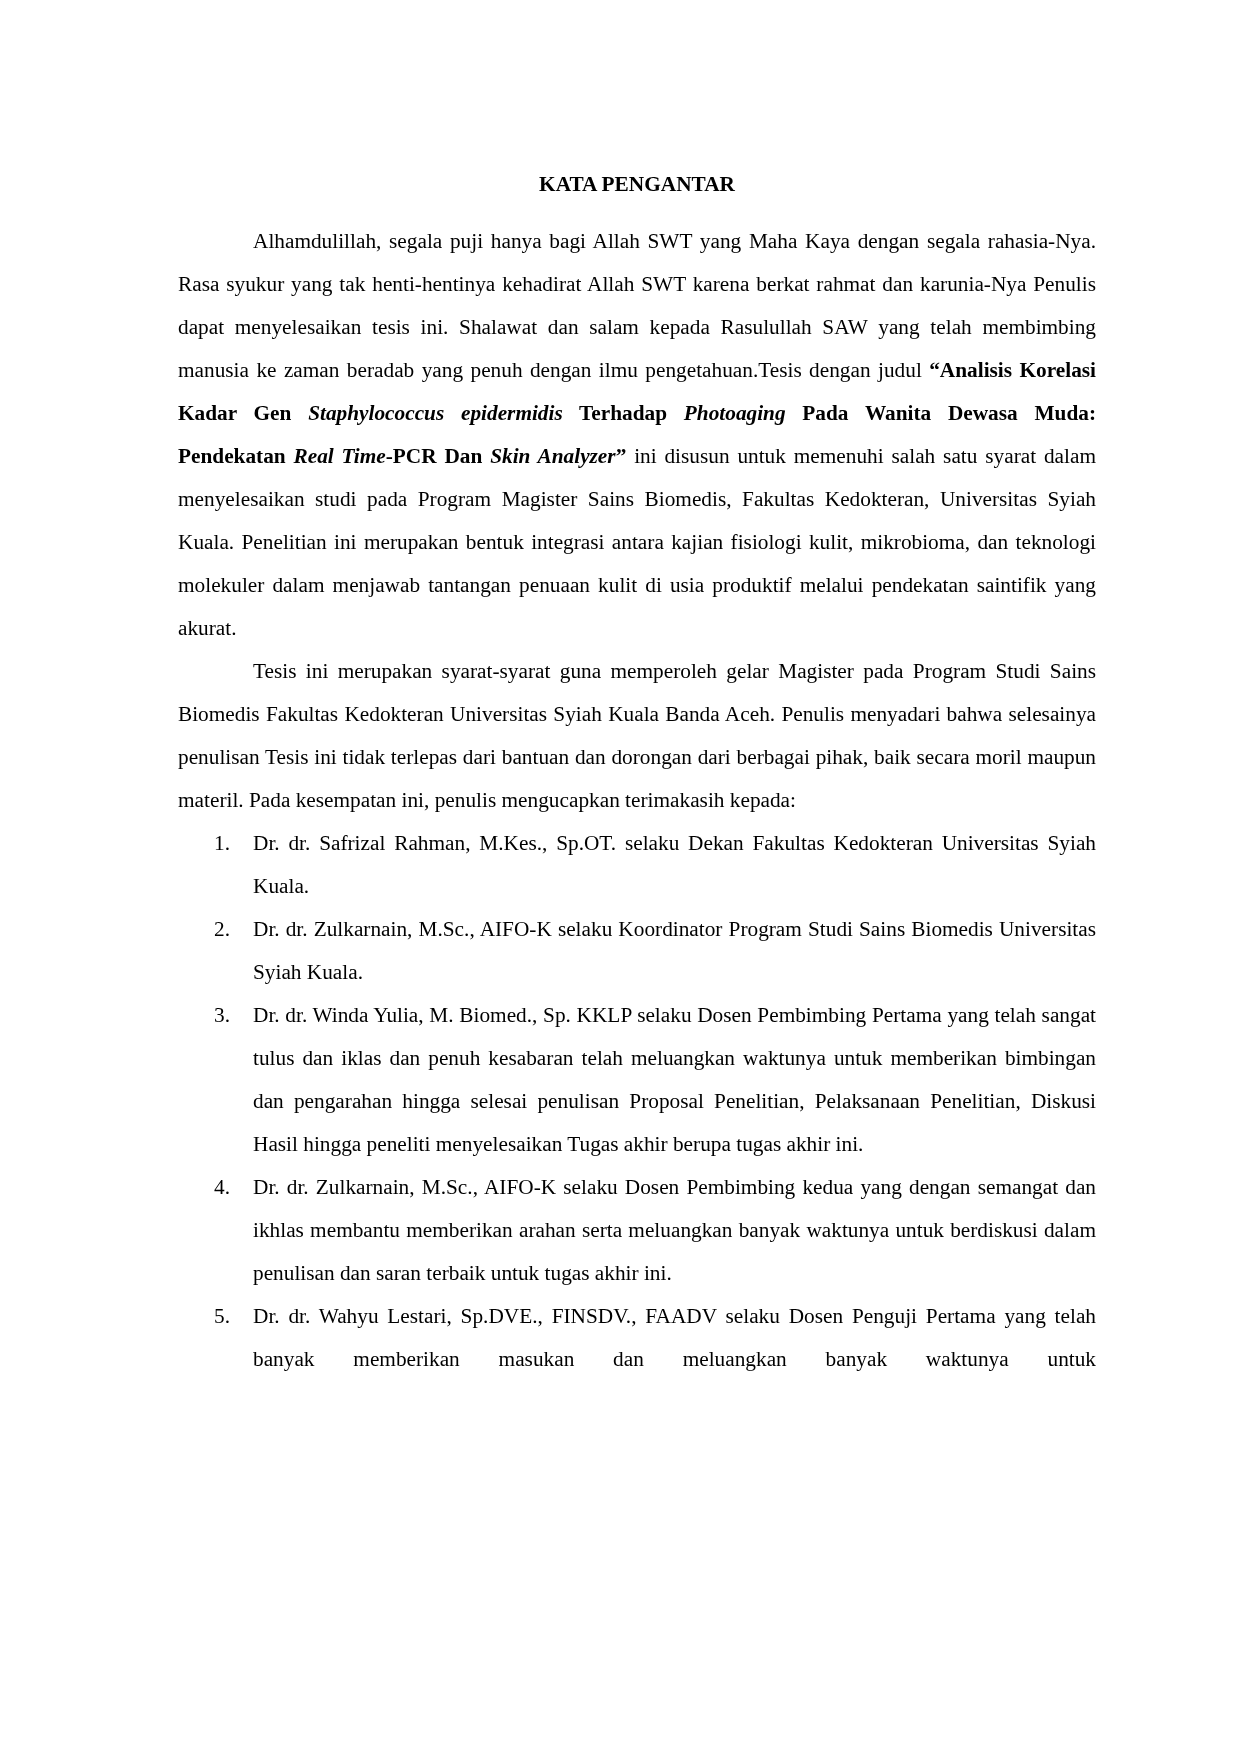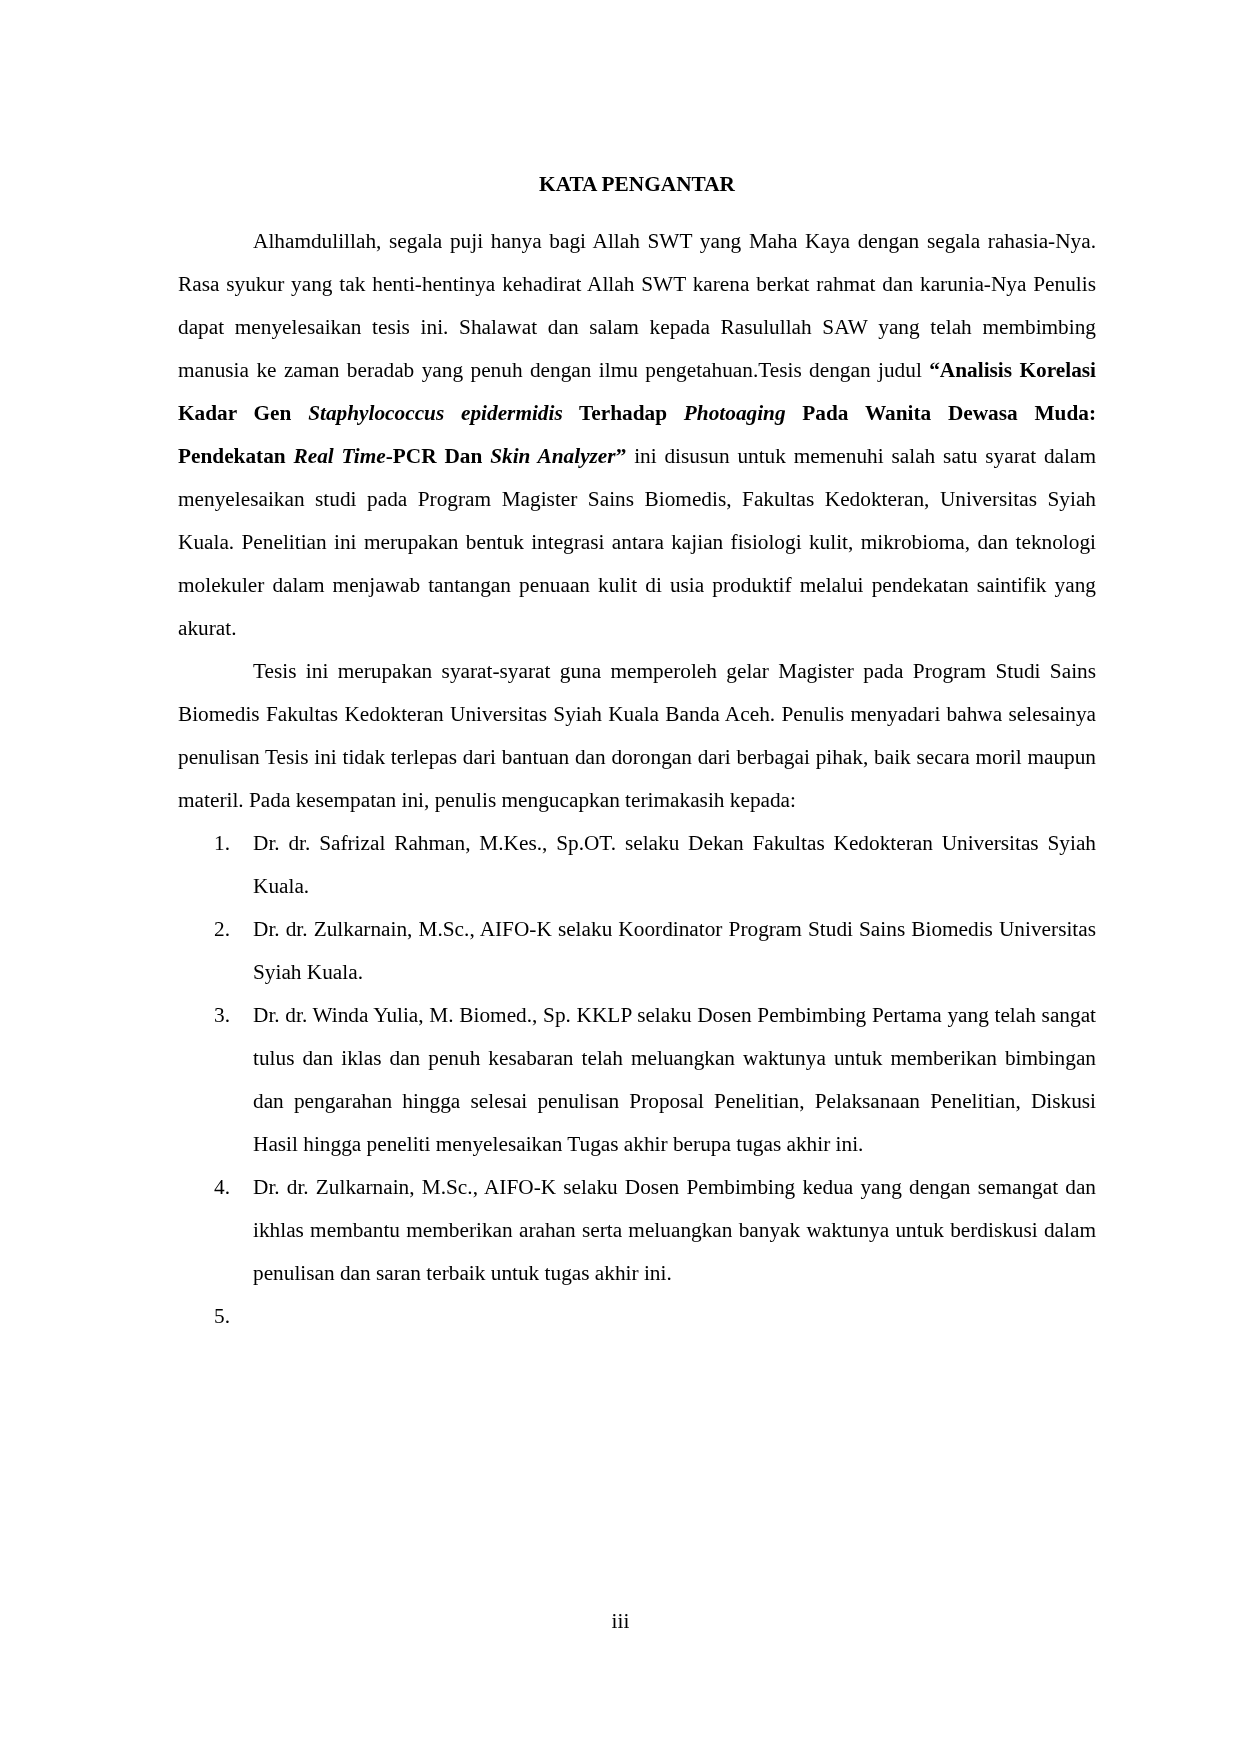--- a/index.html
+++ b/index.html
@@ -82,19 +82,18 @@
 
     <p class="para"><span>Alhamdulillah, segala puji hanya bagi Allah SWT yang Maha Kaya dengan segala rahasia-Nya. Rasa syukur yang tak henti-hentinya kehadirat Allah SWT karena berkat rahmat dan karunia-Nya Penulis dapat menyelesaikan tesis ini. Shalawat dan salam kepada Rasulullah SAW yang telah membimbing manusia ke zaman beradab yang penuh dengan ilmu pengetahuan.Tesis dengan judul </span><span class="b">“Analisis Korelasi Kadar Gen </span><span class="bi">Staphylococcus epidermidis</span><span class="b"> Terhadap </span><span class="bi">Photoaging</span><span class="b"> Pada Wanita Dewasa Muda: Pendekatan </span><span class="bi">Real Time</span><span class="b">-PCR Dan </span><span class="bi">Skin Analyzer</span><span class="b">”</span><span> ini disusun untuk memenuhi salah satu syarat dalam menyelesaikan studi pada Program Magister Sains Biomedis, Fakultas Kedokteran, Universitas Syiah Kuala. Penelitian ini merupakan bentuk integrasi antara kajian fisiologi kulit, mikrobioma, dan teknologi molekuler dalam menjawab tantangan penuaan kulit di usia produktif melalui pendekatan saintifik yang akurat.</span></p>
 
     <p class="para">Tesis ini merupakan syarat-syarat guna memperoleh gelar Magister pada Program Studi Sains Biomedis Fakultas Kedokteran Universitas Syiah Kuala Banda Aceh. Penulis menyadari bahwa selesainya penulisan Tesis ini tidak terlepas dari bantuan dan dorongan dari berbagai pihak, baik secara moril maupun materil. Pada kesempatan ini, penulis mengucapkan terimakasih kepada:</p>
 
     <ol class="thanks">
       <li><span class="num">1.</span><span>Dr. dr. Safrizal Rahman, M.Kes., Sp.OT. selaku Dekan Fakultas Kedokteran Universitas Syiah Kuala.</span></li>
       <li><span class="num">2.</span><span>Dr. dr. Zulkarnain, M.Sc., AIFO-K selaku Koordinator Program Studi Sains Biomedis Universitas Syiah Kuala.</span></li>
       <li><span class="num">3.</span><span>Dr. dr. Winda Yulia, M. Biomed., Sp. KKLP selaku Dosen Pembimbing Pertama yang telah sangat tulus dan iklas dan penuh kesabaran telah meluangkan waktunya untuk memberikan bimbingan dan pengarahan hingga selesai penulisan Proposal Penelitian, Pelaksanaan Penelitian, Diskusi Hasil hingga peneliti menyelesaikan Tugas akhir berupa tugas akhir ini.</span></li>
       <li><span class="num">4.</span><span>Dr. dr. Zulkarnain, M.Sc., AIFO-K selaku Dosen Pembimbing kedua yang dengan semangat dan ikhlas membantu memberikan arahan serta meluangkan banyak waktunya untuk berdiskusi dalam penulisan dan saran terbaik untuk tugas akhir ini.</span></li>
-      <li style="text-align-last: justify;"><span class="num">5.</span></li>
+      <li style="text-align-last: justify;"><span class="num">5.</span><span>Dr. dr. Wahyu Lestari, Sp.DVE., FINSDV., FAADV selaku Dosen Penguji Pertama yang telah banyak memberikan masukan dan meluangkan banyak waktunya untuk</span></li>
     </ol>
 
   </div>
 
-  <div class="page-number">iii</div>
 </div>
 
 </body></html>

